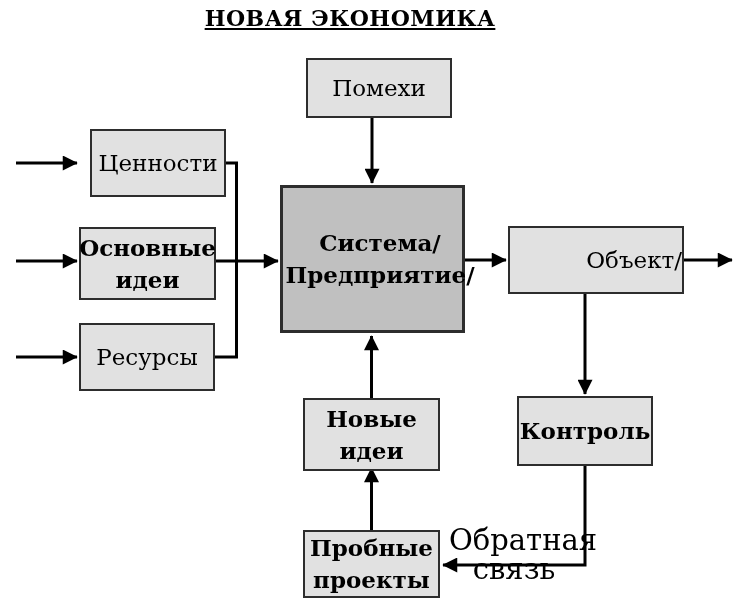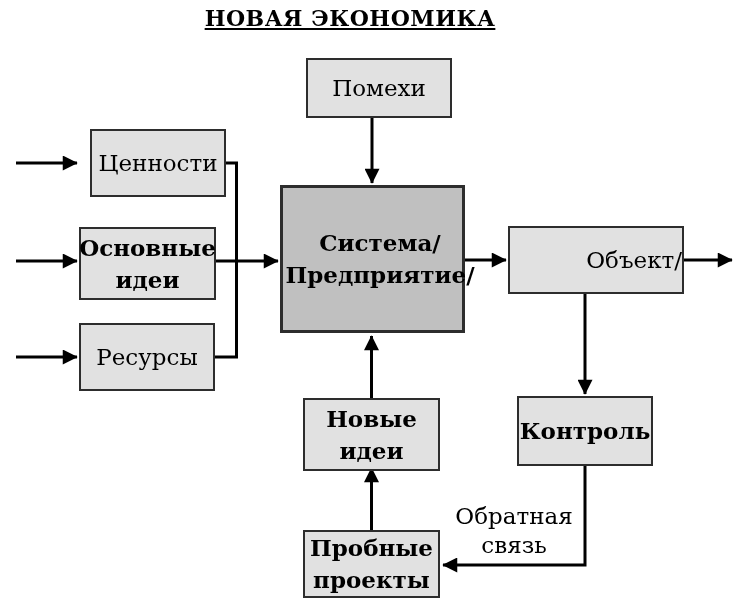--- a/index.html
+++ b/index.html
@@ -31,22 +31,22 @@
   .node{
     position:absolute;
     display:flex;flex-direction:column;align-items:center;justify-content:center;
     background:var(--box-fill);
     border:2.5px solid var(--box-border);
     font-size:23px;line-height:32px;text-align:center;
   }
   .node.bold{font-weight:bold;}
   .node.dark{background:var(--central-box-fill);border-width:3px;}
   .flabel{
-    position:absolute;left:449px;top:502px;width:130px;
-    text-align:center;font-size:23px;line-height:29px;
+    position:absolute;left:449px;top:526px;width:130px;
+    text-align:center;font-size:29px;line-height:29px;
   }
   .flabel .ln{display:block;}
 </style>
 </head>
 <body>
 
 <div class="stage">
 
   <div class="title">НОВАЯ ЭКОНОМИКА</div>
 

